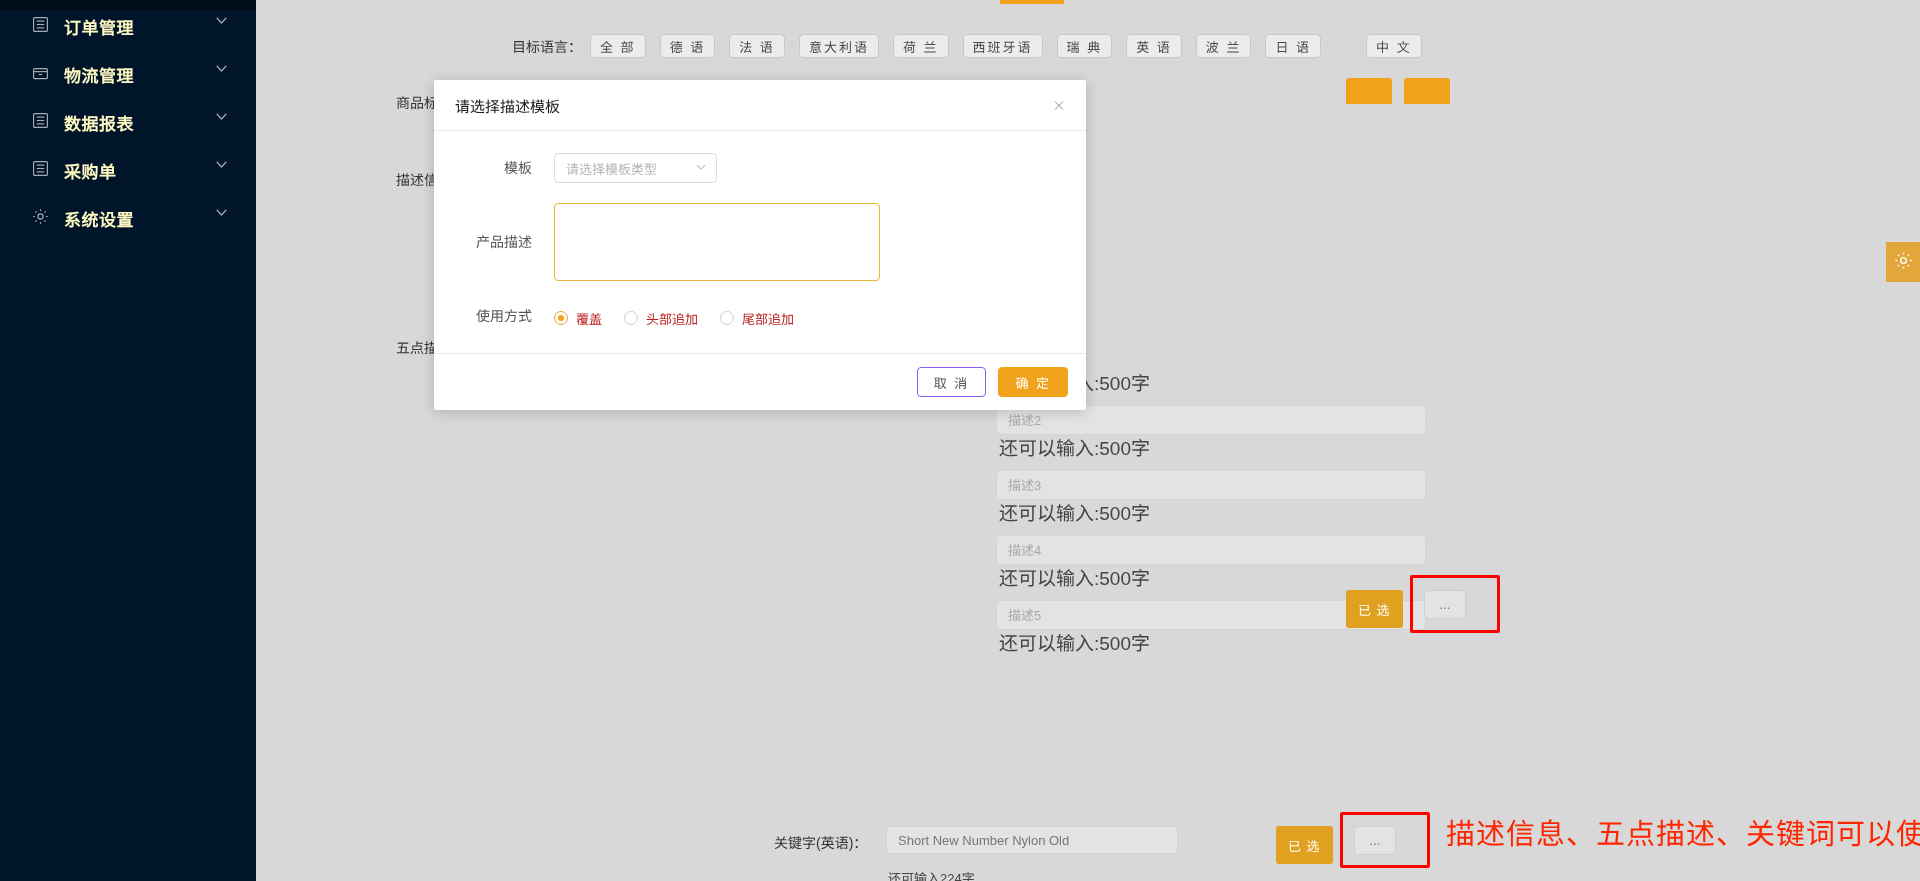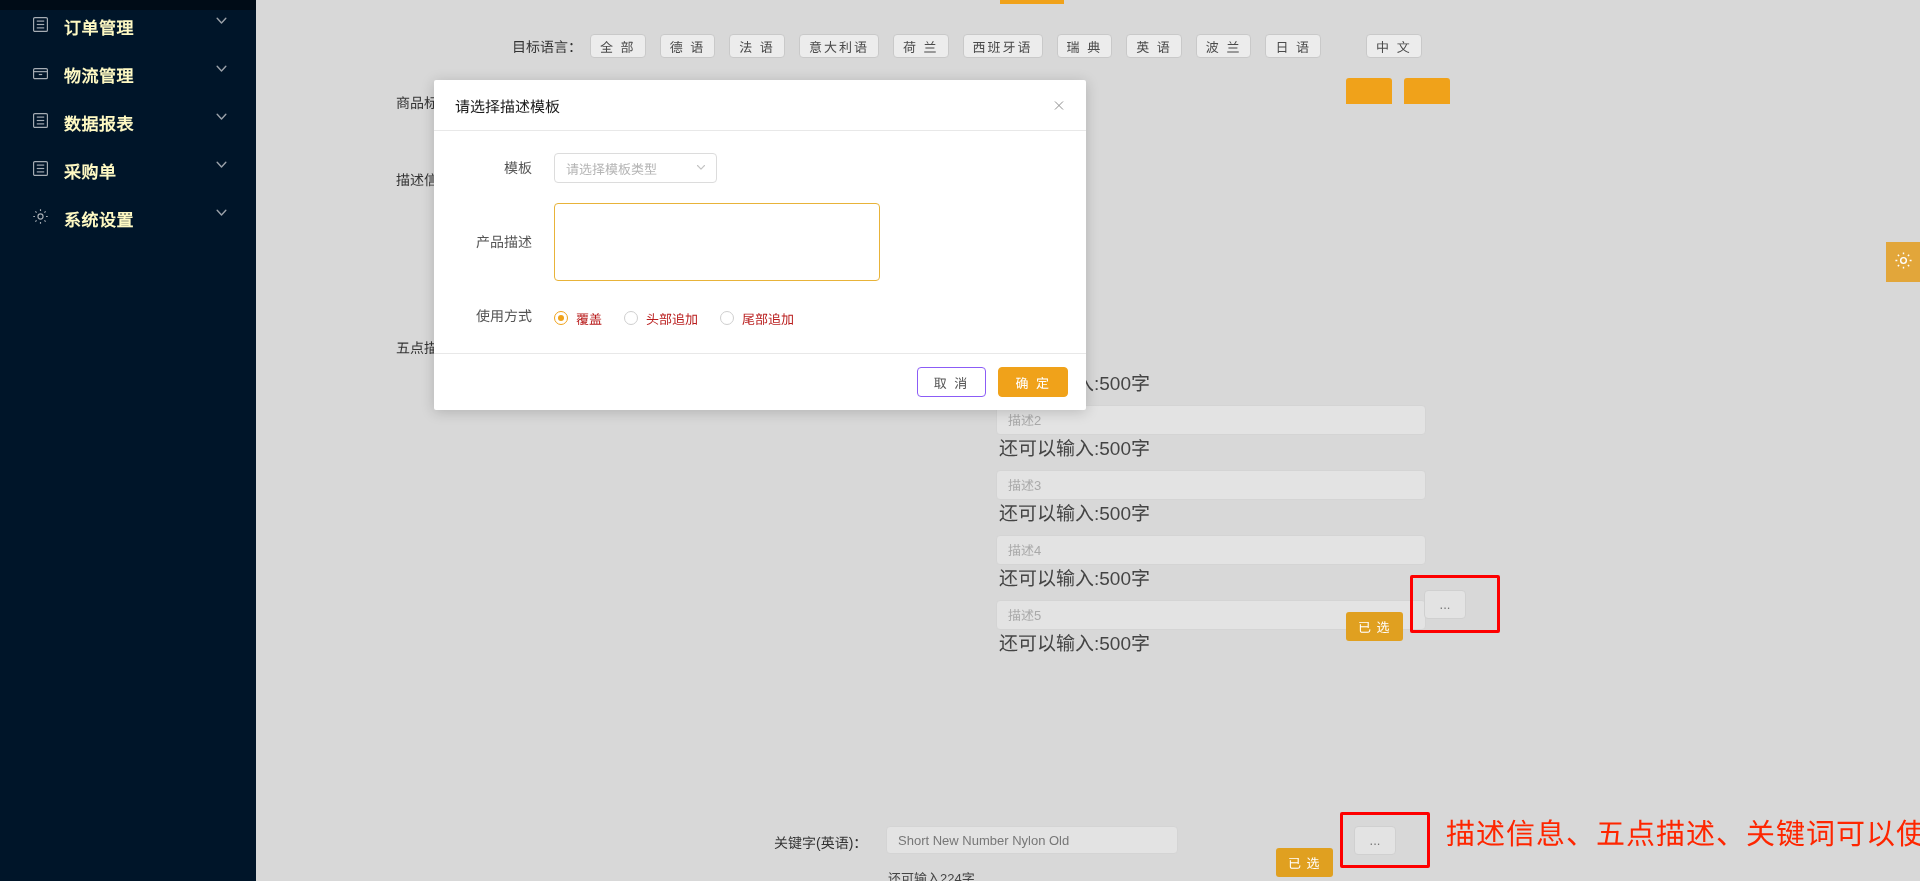--- a/index.html
+++ b/index.html
@@ -145,31 +145,30 @@
     outline: none;
     font-family: inherit;
   }
   .desc-input::placeholder { color: #a9a9a9; }
 
   
   .sel-btn {
     display: inline-flex;
     align-items: center;
     justify-content: center;
-    height: 29px;
+    height: 38px;
     padding: 0 12px;
     background: #e0a020;
     color: #fff;
     font-size: 13px;
     border: none;
     border-radius: 3px;
     cursor: pointer;
     letter-spacing: 1px;
     font-family: inherit;
-    margin-top: 22px;
   }
   .ellipsis-btn {
     display: inline-flex;
     align-items: center;
     justify-content: center;
     width: 42px;
     height: 29px;
     background: #e3e3e3;
     border: 1px solid #d0d0d0;
     border-radius: 4px;

